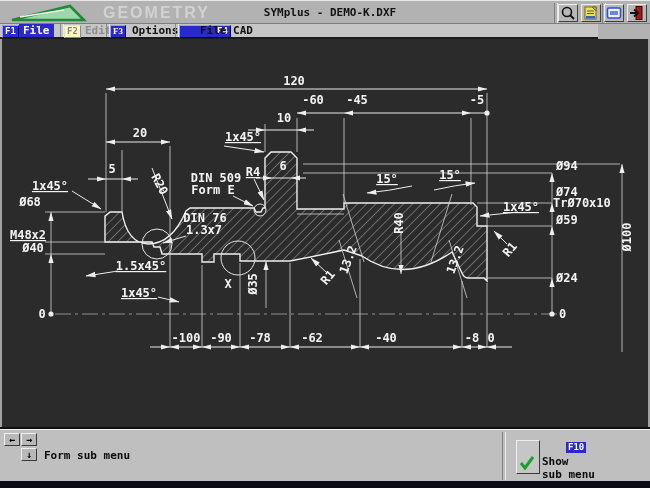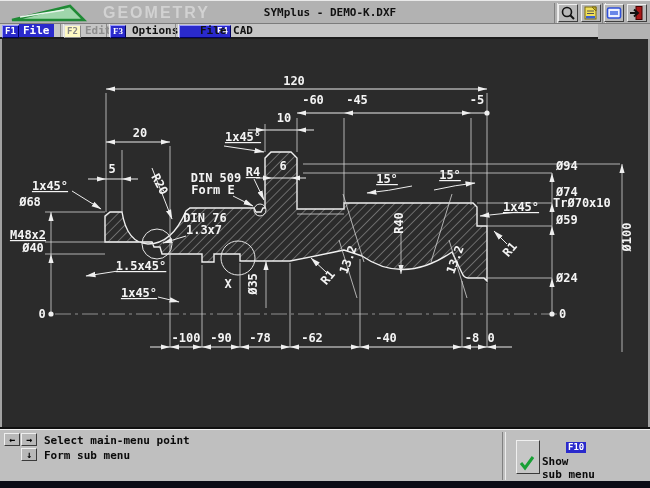--- a/index.html
+++ b/index.html
@@ -285,21 +285,20 @@
         <text x="491" y="342" text-anchor="middle">0</text>
       </g>
   </svg>
   <div id="edgeL"></div>
   <div id="edgeR"></div>
 
   <div id="statusbar">
     <div class="inner">
       <div class="abtn" style="left:4px;top:3px"><span>←</span></div>
       <div class="abtn" style="left:21px;top:3px"><span>→</span></div>
-      <div class="stext" style="left:44px;top:4px">Select main-menu point</div>
       <div class="abtn" style="left:21px;top:18px"><span>↓</span></div>
       <div class="stext" style="left:44px;top:19px">Form sub menu</div>
 
       <div id="rsep"></div>
       <div id="f10panel">
         <div id="f10badge">F10</div>
         <svg width="18" height="17" viewBox="0 0 18 17" style="position:absolute;left:1px;top:13px">
           <path d="M3,9 L7,14 L15,3" fill="none" stroke="#18a035" stroke-width="3"></path>
         </svg>
       </div>

